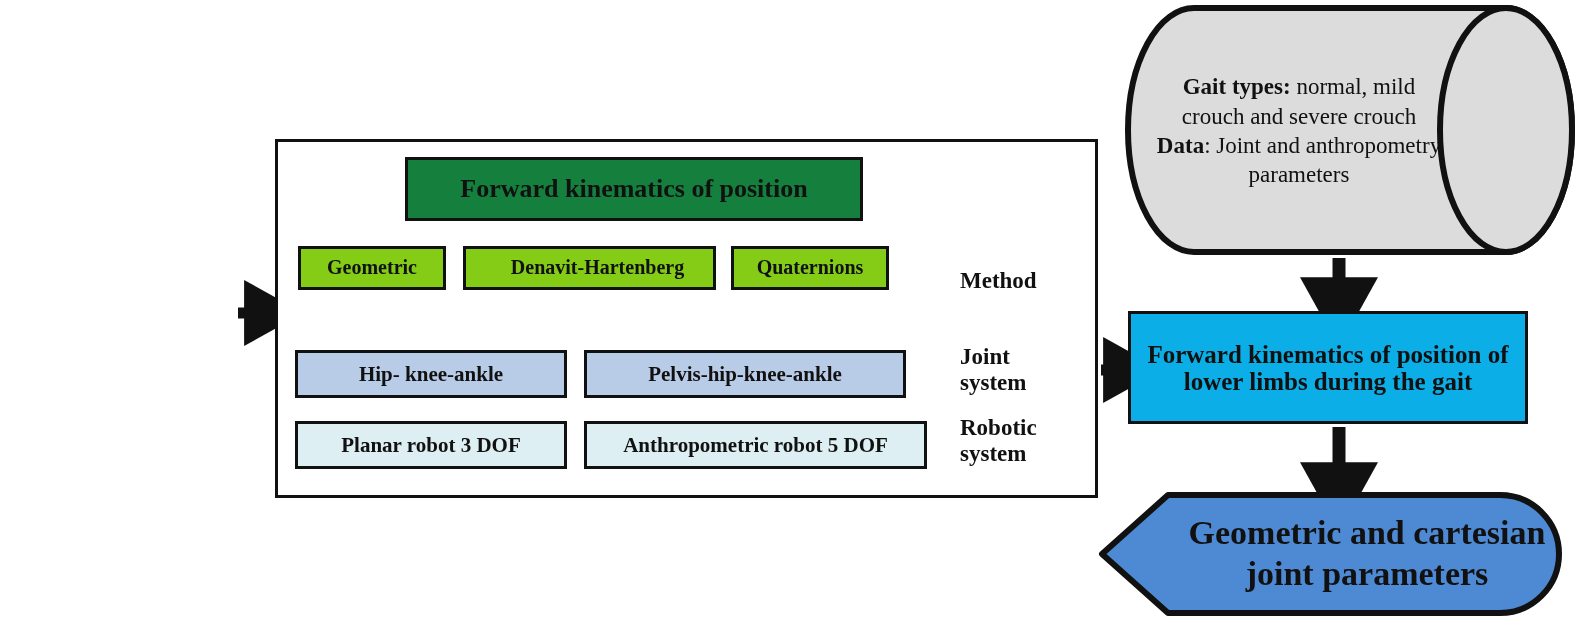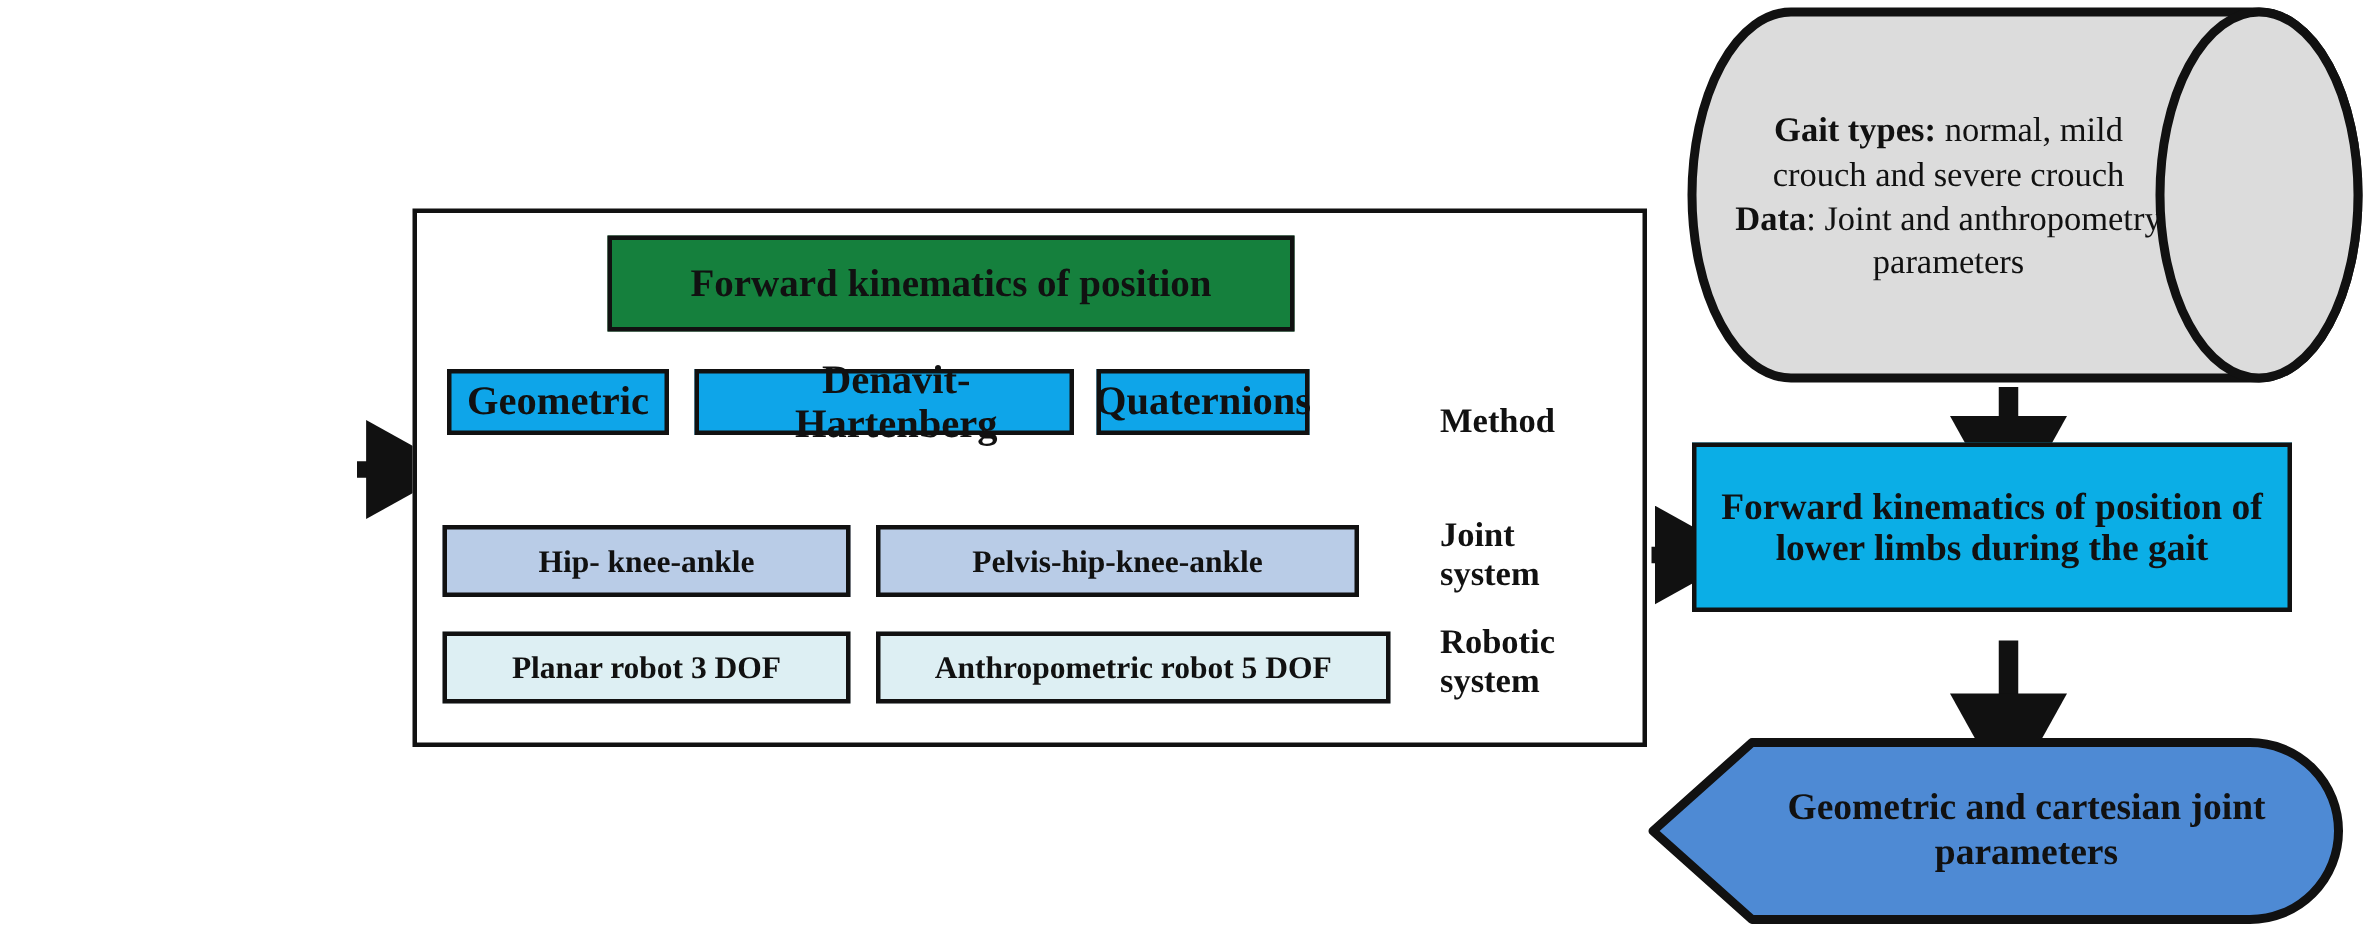--- a/index.html
+++ b/index.html
@@ -17,24 +17,24 @@
         background:#8ECF53;border:4px solid #111111;border-radius:34px;
         font-size:21px;letter-spacing:.2px;}
 
   
   #main-container{position:absolute;left:275px;top:139px;width:823px;height:359px;
         border:3px solid #111111;background:#ffffff;box-sizing:border-box;}
 
   #fk-title{left:405px;top:157px;width:458px;height:64px;background:#15803d;
         font-size:26px;}
 
-  .method-box{background:#0ea5e9;font-size:27px;height:44px;top:246px;}
+  .method-box{background:#84cc16;font-size:20px;height:44px;top:246px;}
   #m-geometric{left:298px;width:148px;}
   #m-dh{left:463px;width:253px;padding-left:16px;}
-  #m-quat{left:731px;width:142px;text-align:right;}
+  #m-quat{left:731px;width:158px;text-align:right;}
 
   .joint-box{background:#B9CCE7;font-size:21px;height:48px;top:350px;}
   #j-hka{left:295px;width:272px;}
   #j-phka{left:584px;width:322px;}
 
   .robot-box{background:#DDEFF3;font-size:21px;height:48px;top:421px;}
   #r-planar{left:295px;width:272px;}
   #r-anthro{left:584px;width:343px;}
 
   .side-label{position:absolute;color:#111111;font-weight:bold;font-size:23px;
@@ -44,28 +44,28 @@
   #lbl-robotic{left:960px;top:415px;width:120px;}
 
   
   #cylinder{position:absolute;left:1124px;top:4px;width:452px;height:252px;}
   #cylinder .cyl-body{position:absolute;left:0;top:0;width:452px;height:252px;}
   #cyl-text{position:absolute;left:30px;top:22px;width:290px;height:210px;
         display:flex;align-items:center;justify-content:center;text-align:center;
         font-size:23px;line-height:1.28;color:#111111;}
 
   
-  #fk-lower{left:1128px;top:295px;width:400px;height:113px;background:#0BAEE6;
+  #fk-lower{left:1128px;top:311px;width:400px;height:113px;background:#0BAEE6;
         font-size:25px;padding:0 6px;}
 
   
   #geo-cart{position:absolute;left:1098px;top:491px;width:465px;height:126px;}
-  #geo-text{position:absolute;left:68px;top:0;width:370px;height:126px;
+  #geo-text{position:absolute;left:84px;top:0;width:370px;height:126px;
         display:flex;align-items:center;justify-content:center;text-align:center;
-        font-size:25px;font-weight:bold;color:#111111;line-height:1.2;}
+        font-size:34px;font-weight:bold;color:#111111;line-height:1.2;}
 
   
   #connectors{position:absolute;left:0;top:0;width:1583px;height:620px;
         pointer-events:none;}
 </style>
 </head>
 <body>
 
 <div class="stage">
 

